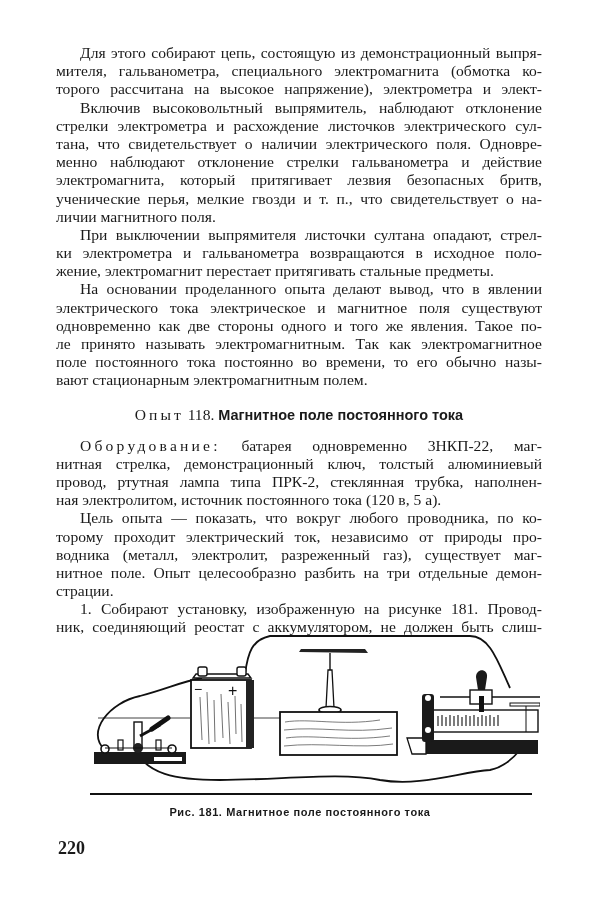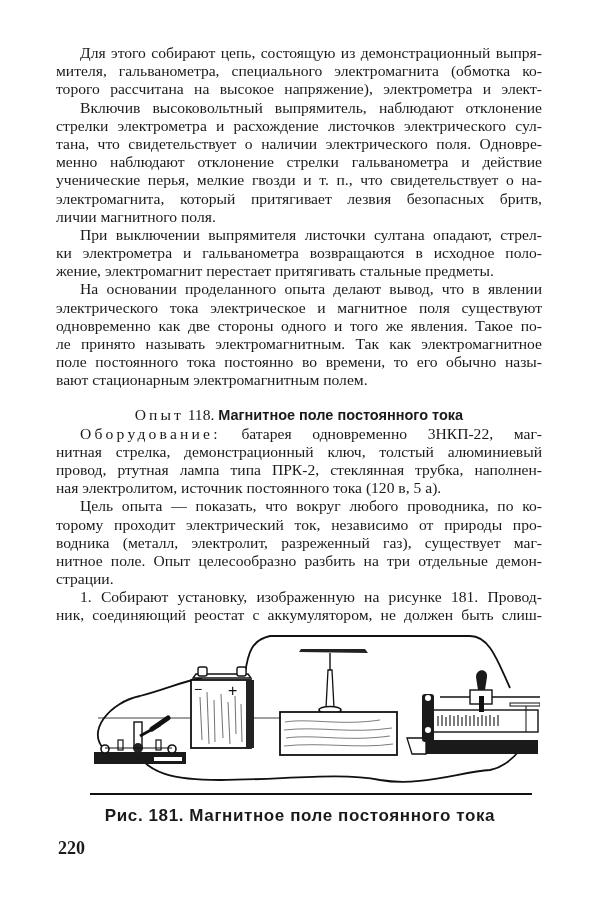--- a/index.html
+++ b/index.html
@@ -1,42 +1,42 @@
 <!DOCTYPE html>
 <html><head>
   <meta charset="utf-8">
   <style>
     html, body { margin: 0; padding: 0; background: #ffffff; }
     body { width: 600px; height: 904px; position: relative; overflow: hidden; color: #1a1a1a; }
     .page { position: absolute; left: 56px; top: 44px; width: 486px; font-family: "Liberation Serif", serif; font-size: 15.6px; line-height: 18.2px; }
     .line { display: block; white-space: nowrap; text-align: justify; text-align-last: justify; height: 18.2px; }
     .line.last { text-align-last: left; }
     .indent { padding-left: 24px; }
-    .heading { text-align: center; margin-top: 15px; height: 20px; line-height: 20px; }
+    .heading { text-align: center; margin-top: 15px; margin-bottom: 12px; height: 20px; line-height: 20px; }
     .heading .sp { letter-spacing: 3px; }
     .heading b { font-family: "Liberation Sans", sans-serif; font-weight: bold; font-size: 14.5px; }
     .figure { position: absolute; left: 80px; top: 622px; width: 460px; height: 178px; }
-    .caption { position: absolute; left: 0; width: 600px; top: 806px; text-align: center; font-family: "Liberation Sans", sans-serif; font-weight: bold; font-size: 17px; letter-spacing: 0.6px; }
+    .caption { position: absolute; left: 0; width: 600px; top: 806px; text-align: center; font-family: "Liberation Sans", sans-serif; font-weight: bold; font-size: 11px; letter-spacing: 0.6px; }
     .pagenum { position: absolute; left: 58px; top: 838px; font-family: "Liberation Serif", serif; font-weight: bold; font-size: 18px; }
   </style>
 </head>
 <body>
 
 <div class="page">
 
   <span class="line indent">Для этого собирают цепь, состоящую из демонстрационный выпря-</span>
   <span class="line">мителя, гальванометра, специального электромагнита (обмотка ко-</span>
   <span class="line">торого рассчитана на высокое напряжение), электрометра и элект-</span>
 
   <span class="line indent">Включив высоковольтный выпрямитель, наблюдают отклонение</span>
   <span class="line">стрелки электрометра и расхождение листочков электрического сул-</span>
   <span class="line">тана, что свидетельствует о наличии электрического поля. Одновре-</span>
   <span class="line">менно наблюдают отклонение стрелки гальванометра и действие</span>
+  <span class="line">электромагнита, который притягивает лезвия безопасных бритв,</span>
   <span class="line">ученические перья, мелкие гвозди и т. п., что свидетельствует о на-</span>
-  <span class="line">электромагнита, который притягивает лезвия безопасных бритв,</span>
   <span class="line last">личии магнитного поля.</span>
 
   <span class="line indent">При выключении выпрямителя листочки султана опадают, стрел-</span>
   <span class="line">ки электрометра и гальванометра возвращаются в исходное поло-</span>
   <span class="line last">жение, электромагнит перестает притягивать стальные предметы.</span>
 
   <span class="line indent">На основании проделанного опыта делают вывод, что в явлении</span>
   <span class="line">электрического тока электрическое и магнитное поля существуют</span>
   <span class="line">одновременно как две стороны одного и того же явления. Такое по-</span>
   <span class="line">ле принято называть электромагнитным. Так как электромагнитное</span>

